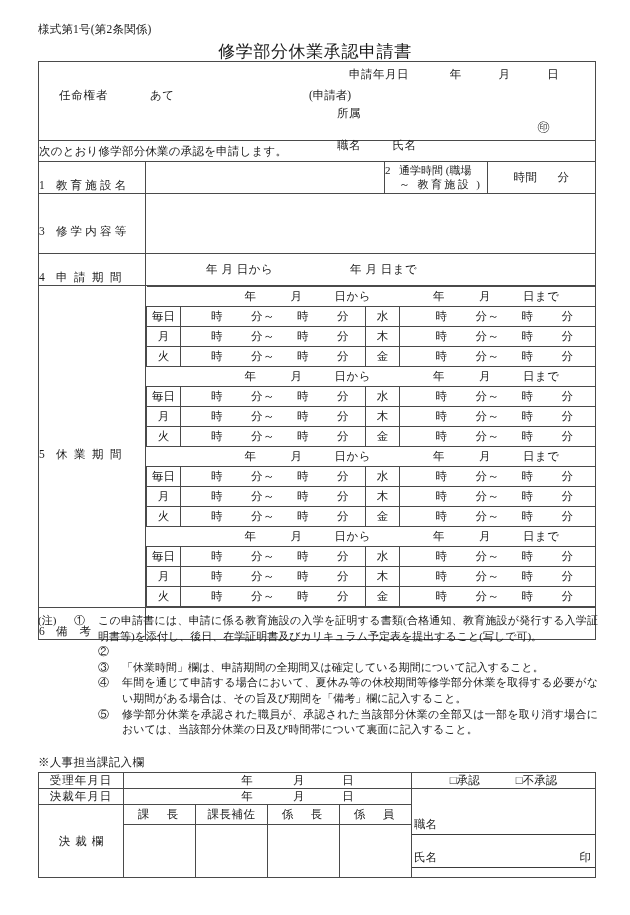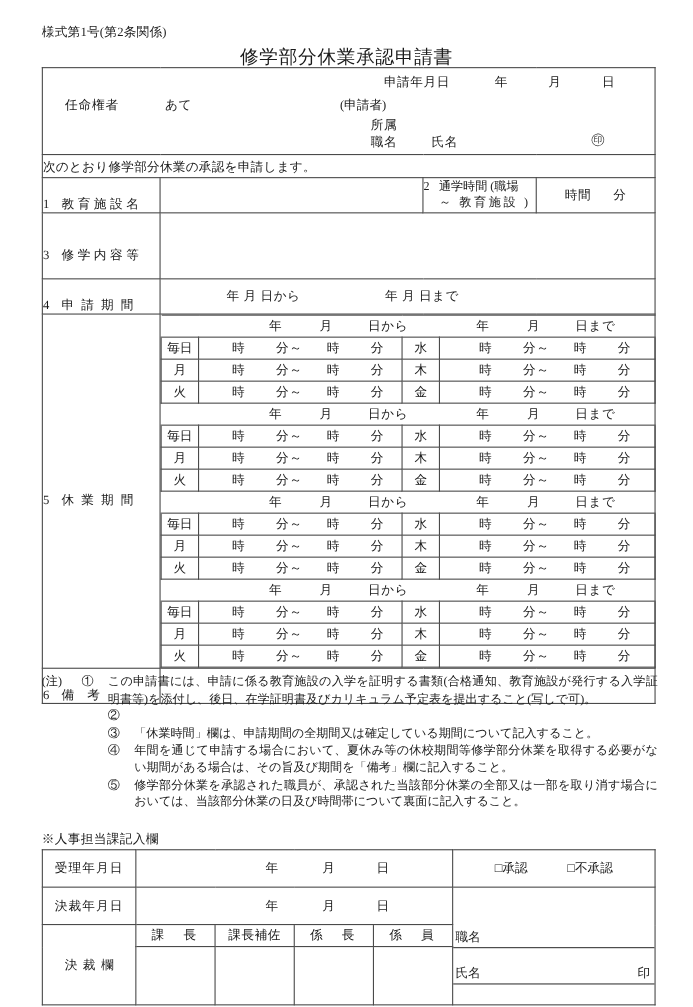--- a/index.html
+++ b/index.html
@@ -70,21 +70,21 @@
   .t-appointer .ate { display: inline-block; margin-left: 38px; letter-spacing:0.5px;}
   .t-applicant {
     position: absolute; left: 270px; top: 26px;
     white-space: nowrap;
   }
   .t-belong {
     position: absolute; left: 298px; top: 44px;
     white-space: nowrap; letter-spacing: 0.5px;
   }
   .t-name-row {
-    position: absolute; left: 298px; top: 60px;
+    position: absolute; left: 298px; top: 76px;
     white-space: nowrap; letter-spacing: 0.5px;
   }
   .t-name-row .shimei { display:inline-block; margin-left: 28px; }
   .t-stamp {
     position: absolute; left: 498px; top: 58px;
     font-size: 13px; line-height: 1;
   }
 
   .intro-cell {
     height: 20px;
@@ -223,21 +223,21 @@
     width: 288px;
     text-align: left;
   }
   .hr-date .in { display:inline-block; margin-left: 60px; letter-spacing:0.5px;}
   .hr-date .gy { display:inline-block; width: 34px; }
   .hr-date .gm { display:inline-block; width: 32px; }
   .hr-approve { width: 184px; font-size: 11.5px; }
   .hr-approve .opt1 { display:inline-block; margin-right: 36px; }
   .hr-role { width: 72px; letter-spacing: 3px; }
   .hr-role.nosp { letter-spacing: 0.5px; }
-  .hrow-date { height: 34px; }
+  .hrow-date { height: 16px; }
   .hrow-role { height: 20px; }
   .hrow-sign { height: 53px; }
   .sig-cell {
     text-align: left;
     padding: 0 14px;
     vertical-align: top;
   }
   .sig-line {
     position: relative;
     border-bottom: 1px solid #3a3a3a;

